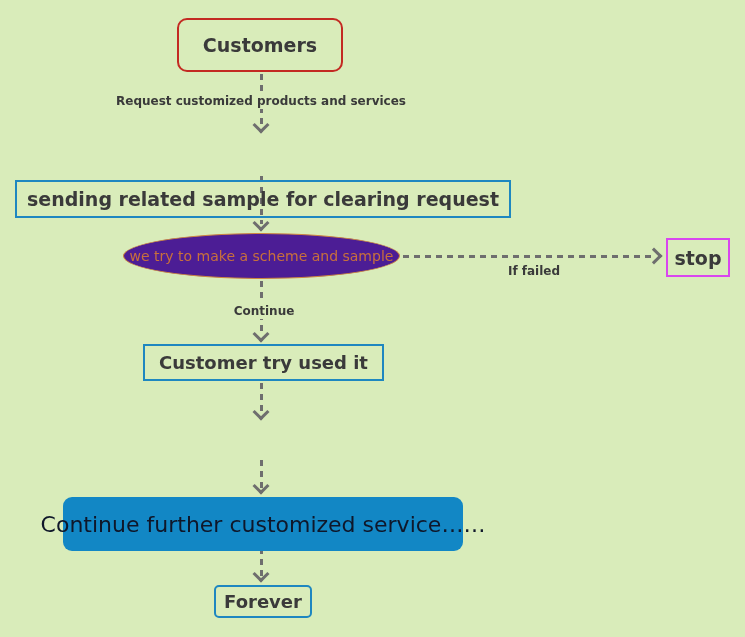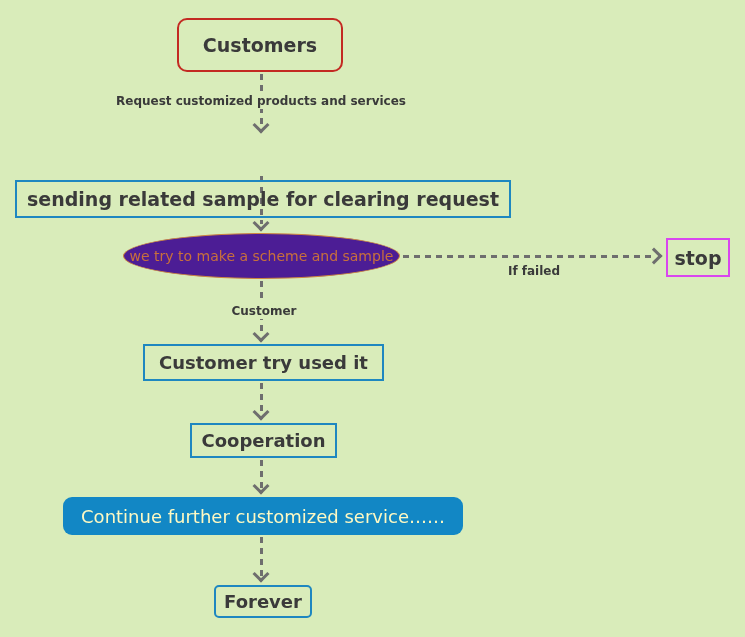--- a/index.html
+++ b/index.html
@@ -51,23 +51,23 @@
     left: 143px; top: 344px; width: 241px; height: 37px;
     border: 2px solid #1e87c0;
     font-size: 18px;
   }
   .n-cooperation {
     left: 190px; top: 423px; width: 147px; height: 35px;
     border: 2px solid #1e87c0;
     font-size: 18px;
   }
   .n-continue {
-    left: 63px; top: 497px; width: 400px; height: 38px;
+    left: 63px; top: 497px; width: 400px; height: 54px;
     background: #1287c5; border-radius: 9px;
-    color: #fef9c3; font-weight: normal; font-size: 18px;
+    color: #0f172a; font-weight: normal; font-size: 22px;
   }
   .n-forever {
     left: 214px; top: 585px; width: 98px; height: 33px;
     border: 2px solid #1e87c0; border-radius: 5px;
     font-size: 18px;
   }
   
   .vline {
     position: absolute;
     width: 3px;
@@ -145,31 +145,30 @@
   <div class="head head-down h5"></div>
 
   <div class="vline l6"></div>
   <div class="head head-down h6"></div>
 
   <div class="vline l7"></div>
   <div class="head head-down h7"></div>
 
   <div class="edge-label lab-request">Request customized products and services</div>
   <div class="edge-label lab-iffailed">If failed</div>
-  <div class="edge-label lab-success">Customer</div>
+  <div class="edge-label lab-success">Continue</div>
 
   <div class="node n-customers">Customers</div>
 
   <div class="node n-sending">sending related sample for clearing request</div>
 
   <div class="node n-scheme">we try to make a scheme and sample</div>
 
   <div class="node n-stop">stop</div>
 
   <div class="node n-customer-try">Customer try used it</div>
 
-  <div class="node n-cooperation">Cooperation</div>
 
   <div class="node n-continue">Continue further customized service……</div>
 
   <div class="node n-forever">Forever</div>
 
 </div>
 
 </body></html>

